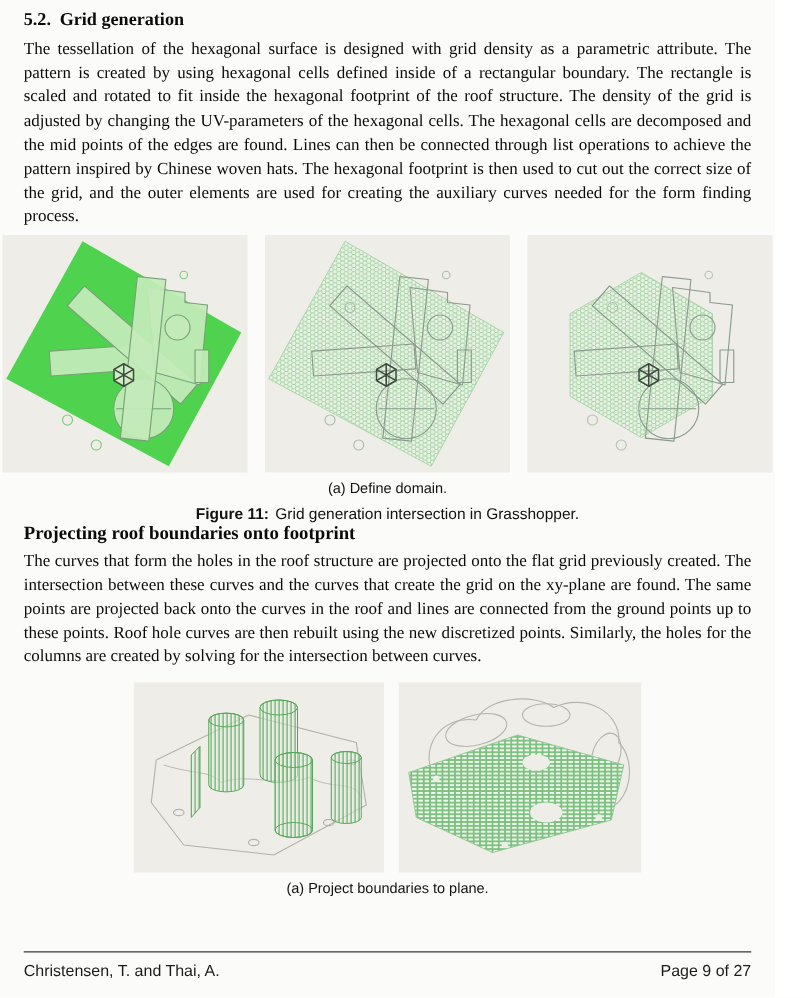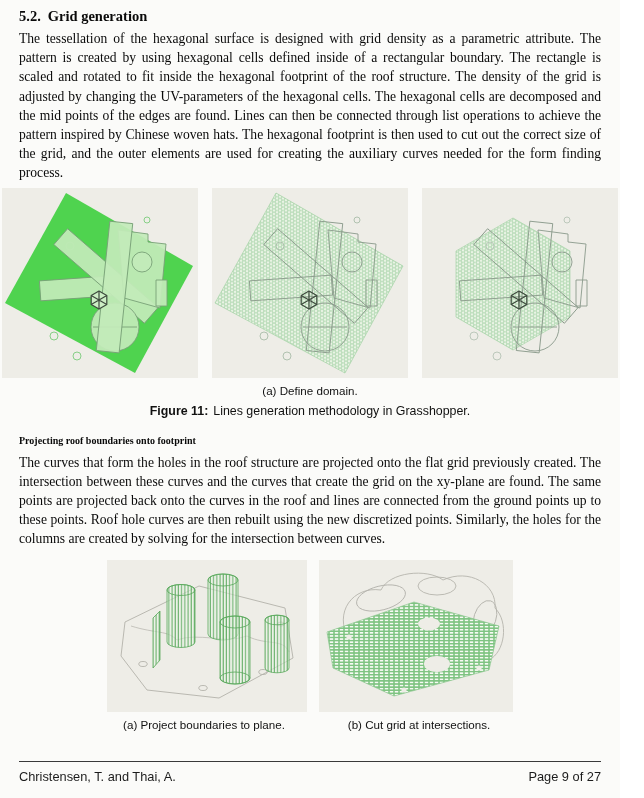--- a/index.html
+++ b/index.html
@@ -38,21 +38,21 @@
   .subcap{text-align:center;flex:none;}
   .subcap.w11{width:196px;}
   .subcap.w12a{width:200px;}
   .subcap.w12b{width:194px;}
   .figcap{
     text-align:center;margin-top:7px;
     font-family:"Liberation Sans", sans-serif;font-size:12.4px;color:#111;
   }
   .figcap .cap-label{font-weight:bold;margin-right:5px;}
   .sub-heading{
-    font-size:10px;font-weight:bold;margin:14px 0 3px 0;line-height:18px;font-family:Liberation Serif, serif;
+    font-size:15px;font-weight:bold;margin:0 0 3px 0;line-height:18px;font-family:Liberation Serif, serif;
   }
   .footer{
     position:absolute;left:19px;right:19px;top:761px;
     border-top:1px solid #3a3a3a;
     display:flex;justify-content:space-between;
     padding-top:7px;
     font-family:"Liberation Sans", sans-serif;font-size:12.8px;color:#1c1c1c;
   }
   .sprite{position:absolute;width:0;height:0;overflow:hidden;}
 </style>
@@ -133,21 +133,21 @@
         </svg>
       </div>
 
     </div>
 
     <div class="subcap-row f11">
       <span class="subcap w11">(a) Define domain.</span>
     </div>
 
     <figcaption class="figcap">
-      <span class="cap-label">Figure 11:</span><span>Lines generation methodology in Grasshopper.</span>
+      <span class="cap-label">Figure 11:</span><span>Grid generation intersection in Grasshopper.</span>
     </figcaption>
   </figure>
 
   <h3 class="sub-heading">Projecting roof boundaries onto footprint</h3>
 
   <p class="body-par">The curves that form the holes in the roof structure are projected onto the flat grid previously created. The intersection between these curves and the curves that create the grid on the xy-plane are found. The same points are projected back onto the curves in the roof and lines are connected from the ground points up to these points. Roof hole curves are then rebuilt using the new discretized points. Similarly, the holes for the columns are created by solving for the intersection between curves.</p>
 
   <figure>
     <div class="fig-row fig12-row">
 
@@ -196,21 +196,20 @@
             <circle cx="85" cy="130" r="2.6" fill="#eeede7"></circle>
             <circle cx="160" cy="108" r="2.6" fill="#eeede7"></circle>
           </g>
         </svg>
       </div>
 
     </div>
 
     <div class="subcap-row f12">
       <span class="subcap w12a">(a) Project boundaries to plane.</span>
-      <span class="subcap w12b">(b) Cut grid at intersections.</span>
     </div>
 
   </figure>
 
   <div class="footer">
     <span>Christensen, T. and Thai, A.</span>
     <span>Page 9 of 27</span>
   </div>
 
 </div>

